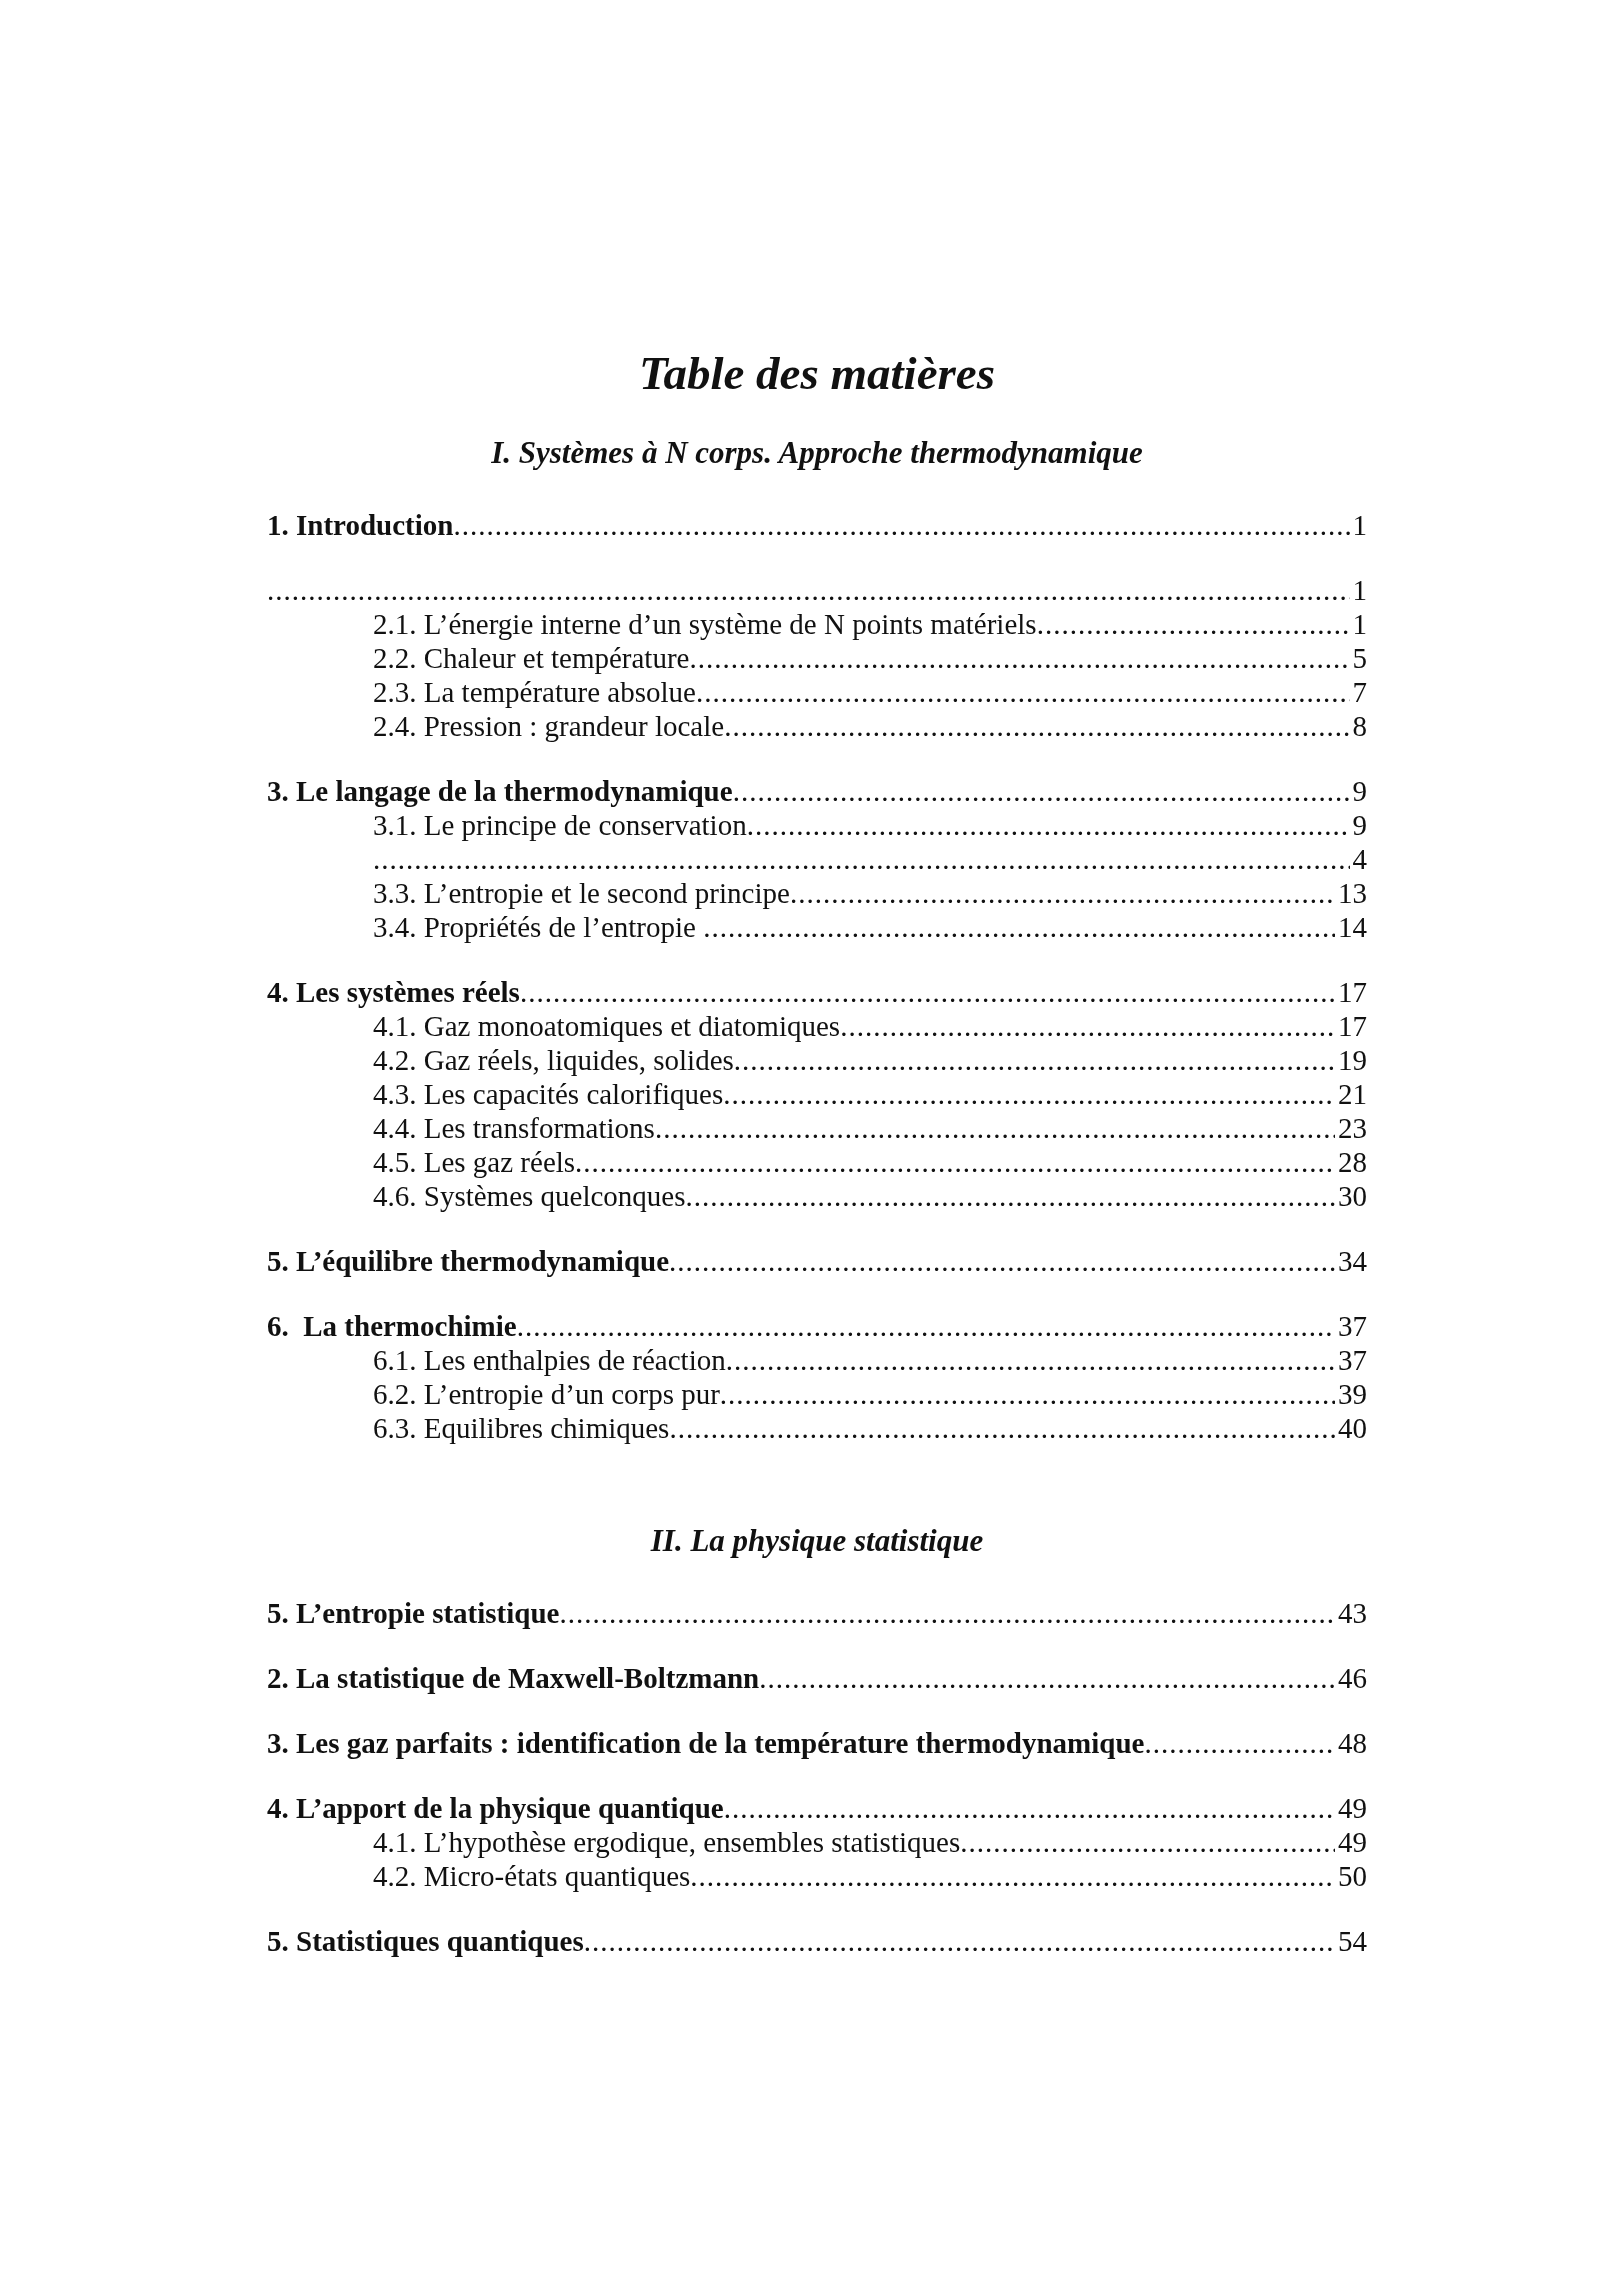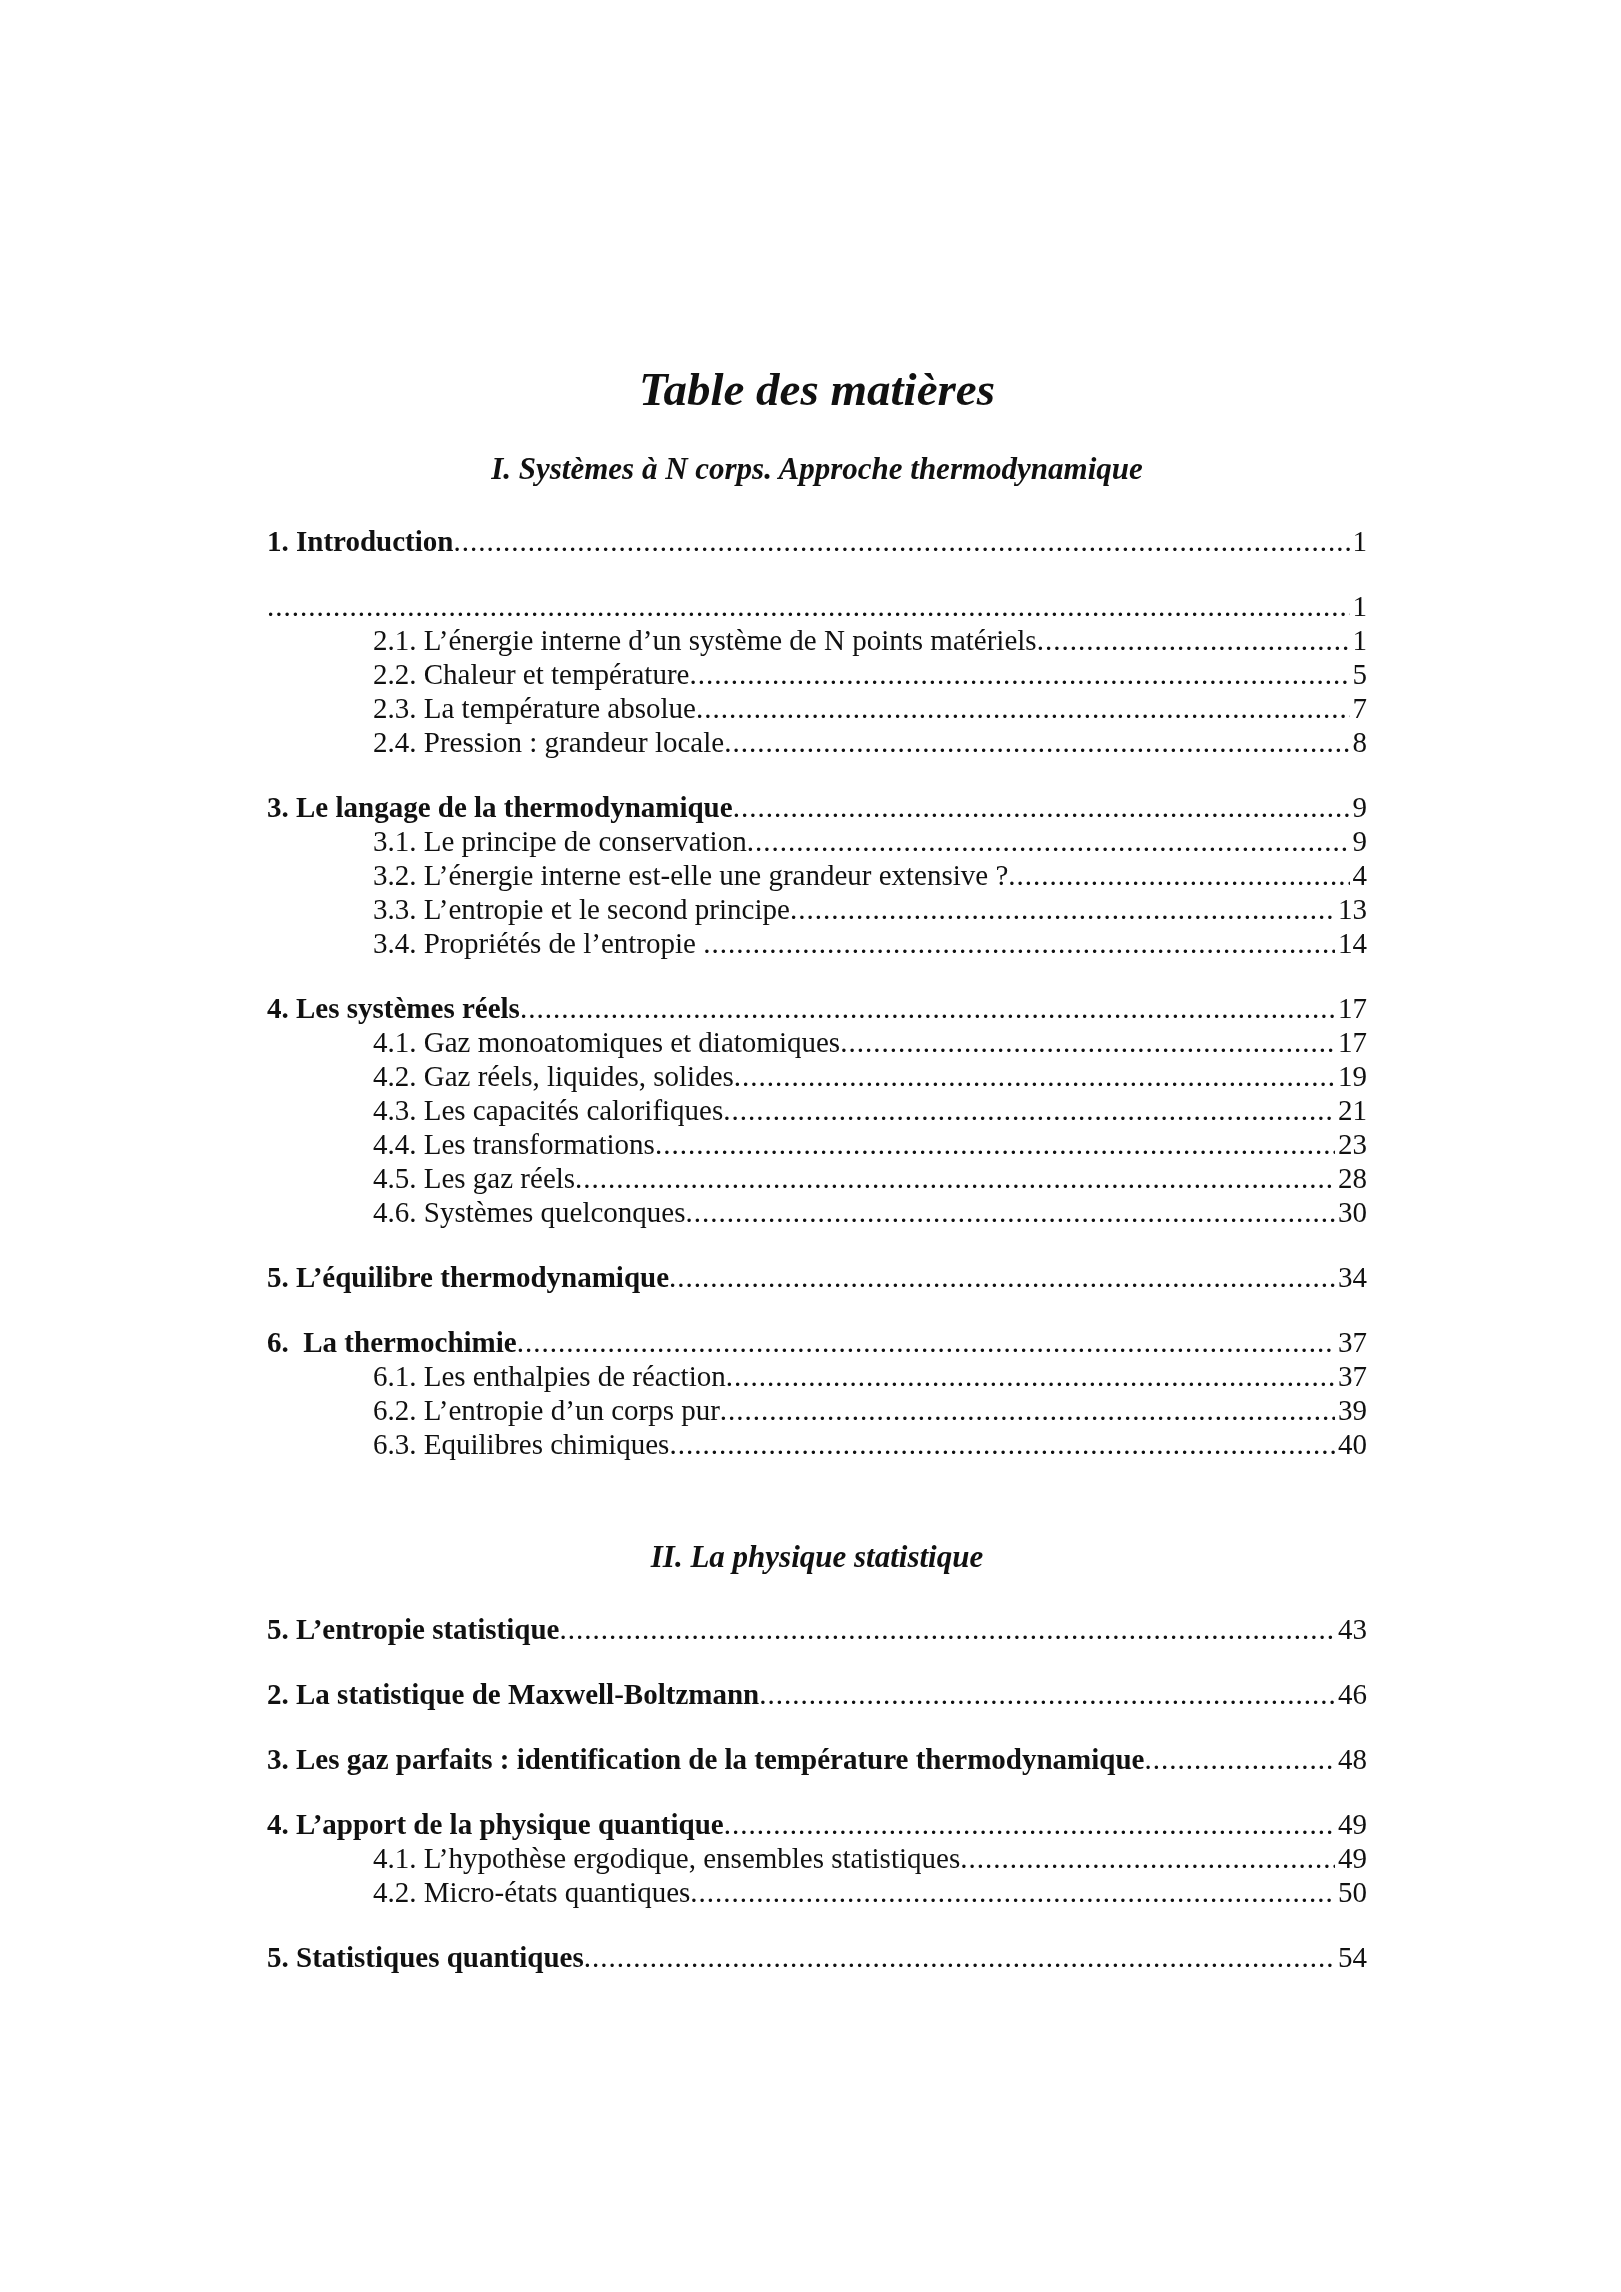--- a/index.html
+++ b/index.html
@@ -14,21 +14,21 @@
   }
   .page {
     box-sizing: border-box;
     width: 1621px;
     height: 2293px;
     padding: 0 254px 0 267px;
     font-family: "Liberation Serif", serif;
     color: #111111;
   }
   .doc-title {
-    margin: 16px;
+    margin: 0;
     padding-top: 345px;
     text-align: center;
     font-style: italic;
     font-weight: bold;
     font-size: 47px;
     line-height: 57px;
   }
   .section-heading {
     margin: 0;
     text-align: center;
@@ -112,21 +112,20 @@
     <span class="label">3. Le langage de la thermodynamique</span>
     <span class="dots">............................................................................................................................................................................................................................</span>
     <span class="pagenum">9</span>
   </div>
           <div class="entry l2">
     <span class="label">3.1. Le principe de conservation</span>
     <span class="dots">............................................................................................................................................................................................................................</span>
     <span class="pagenum">9</span>
   </div>
           <div class="entry l2">
-    <span class="label">3.2. L’énergie interne est-elle une grandeur extensive ?</span>
     <span class="dots">............................................................................................................................................................................................................................</span>
     <span class="pagenum">4</span>
   </div>
           <div class="entry l2">
     <span class="label">3.3. L’entropie et le second principe</span>
     <span class="dots">............................................................................................................................................................................................................................</span>
     <span class="pagenum">13</span>
   </div>
           <div class="entry l2">
     <span class="label">3.4. Propriétés de l’entropie </span>

